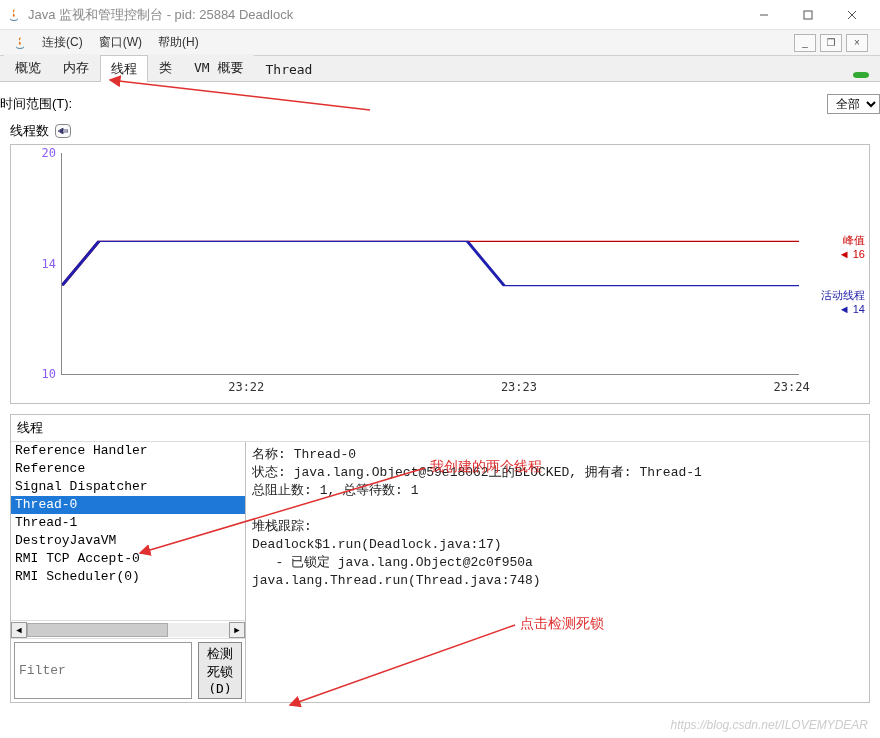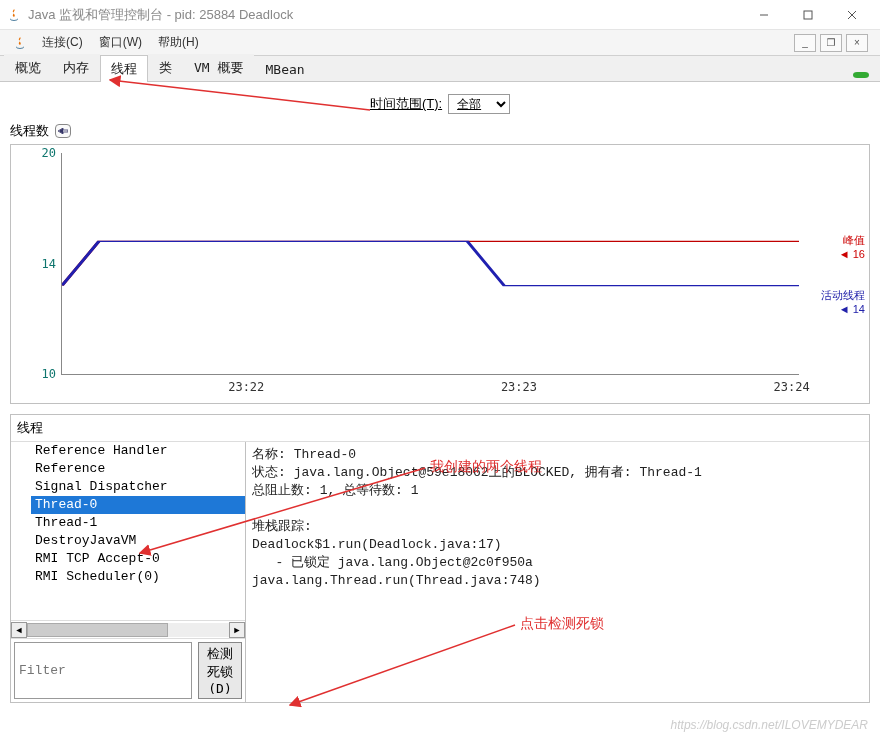--- a/index.html
+++ b/index.html
@@ -72,32 +72,31 @@
       border-color: #c8c8c8;
       position: relative;
       top: 1px;
     }
     .outer-tabs .status-dot {
       margin-left: auto;
       margin-right: 10px;
       width: 18px; height: 12px;
     }
     .time-range-row {
-      display: flex; justify-content: center; align-items: center;
+      display: flex; justify-content: space-between; align-items: center;
       padding: 12px 0 8px 0;
       gap: 6px;
       font-size: 13px;
-      text-decoration: underline;
     }
     .time-range-row select {
       font-size: 12px;
       padding: 1px 4px;
       border: 1px solid #999;
       background: #fff;
-      width: 62px;
+      width: 53px;
     }
     .chart-section {
       margin: 0 10px 10px 10px;
     }
     .chart-header {
       display: flex; align-items: center;
       gap: 6px;
       font-size: 13px;
       padding-bottom: 4px;
     }
@@ -117,21 +116,21 @@
       position: relative;
       padding: 8px 70px 28px 50px;
     }
     .chart-plot {
       position: relative;
       width: 100%;
       height: 100%;
       border-left: 1px solid #888;
       border-bottom: 1px solid #888;
     }
-    .y-tick { position: absolute; left: -30px; width: 24px; text-align: right; font-family: monospace; font-size: 12px; color: #0f766e; transform: translateY(-50%); }
+    .y-tick { position: absolute; left: -30px; width: 24px; text-align: right; font-family: monospace; font-size: 12px; color: #8b5cf6; transform: translateY(-50%); }
     .x-tick { position: absolute; bottom: -20px; font-family: monospace; font-size: 12px; color: #333; transform: translateX(-50%); }
     .legend-right { position: absolute; right: 4px; top: 88px; font-size: 11px; text-align: right; }
     .legend-peak { color: #c00; }
     .legend-live { color: #22a; margin-top: 28px; }
     .threads-section {
       margin: 0 10px;
       border: 1px solid #c0c0c0;
     }
     .threads-title {
       padding: 4px 6px;
@@ -153,21 +152,20 @@
       overflow-y: auto;
       overflow-x: auto;
       font-family: "Courier New", monospace;
       font-size: 13px;
       line-height: 18px;
     }
     .thread-list .thread-item {
       padding: 0 4px;
       white-space: nowrap;
       cursor: default;
-      margin-left: 20px;
     }
     .thread-list .thread-item.selected {
       background: #1e78d7;
       color: #fff;
     }
     .hscroll-row { display: flex; align-items: center; border-top: 1px solid #ddd; height: 18px; }
     .hscroll-row .sbtn { width: 16px; height: 16px; border: 1px solid #999; background: #eee; display: flex; align-items: center; justify-content: center; font-size: 9px; }
     .hscroll-row .strack { flex: 1; height: 14px; background: #eee; position: relative; }
     .hscroll-row .sthumb { position: absolute; left: 0; top: 0; height: 100%; width: 70%; background: #ccc; border: 1px solid #aaa; }
     .filter-row { display: flex; gap: 6px; padding: 3px; border-top: 1px solid #ddd; }
@@ -265,21 +263,21 @@
     <div class="inner-win-btn">×</div>
   </div>
 </div>
 
 <div class="outer-tabs">
   <div class="outer-tab">概览</div>
   <div class="outer-tab">内存</div>
   <div class="outer-tab active">线程</div>
   <div class="outer-tab">类</div>
   <div class="outer-tab">VM 概要</div>
-  <div class="outer-tab">MBean</div>
+  <div class="outer-tab">Thread</div>
   <span class="status-dot">
     <svg viewBox="0 0 18 12">
         <ellipse cx="5" cy="6" rx="4" ry="3" fill="#3a3"></ellipse>
         <ellipse cx="13" cy="6" rx="4" ry="3" fill="#3a3"></ellipse>
         <rect x="5" y="3" width="8" height="6" fill="#3a3"></rect>
       </svg>
   </span>
 </div>
 
 <div class="time-range-row">

